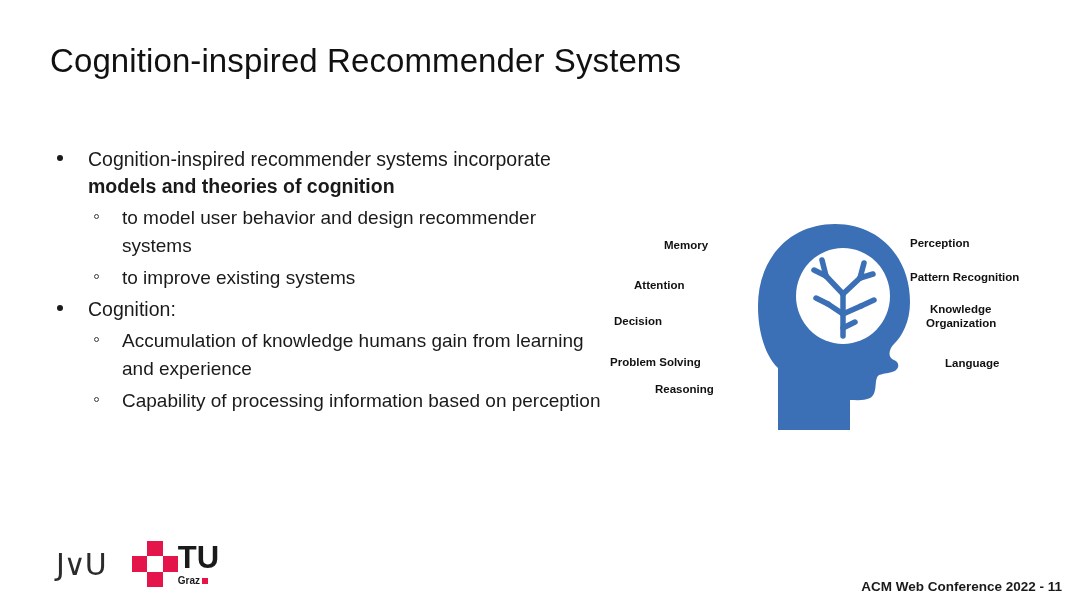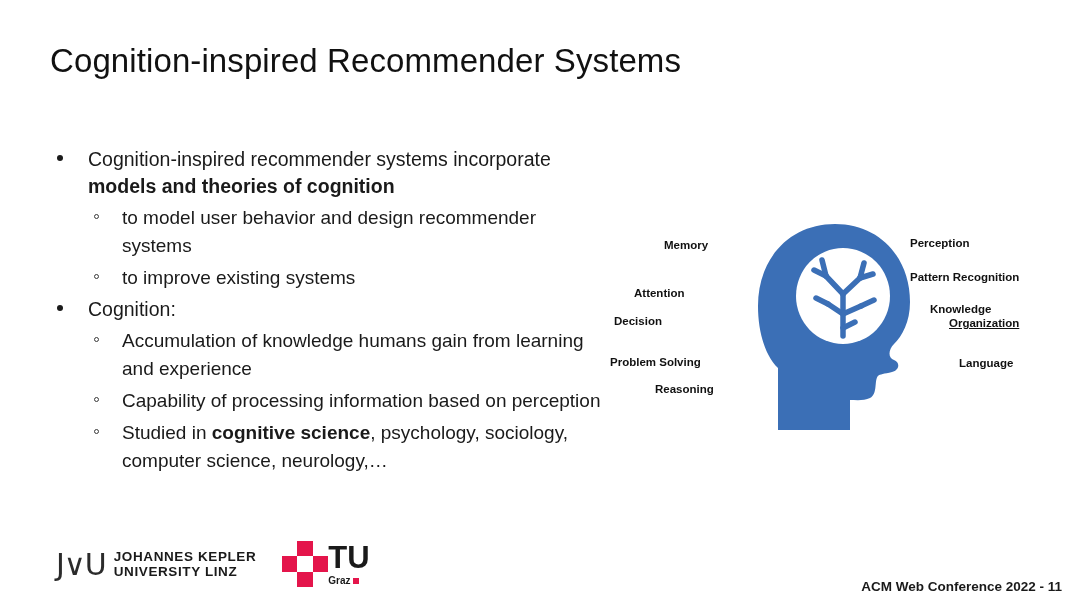--- a/index.html
+++ b/index.html
@@ -232,45 +232,39 @@
         <span>Cognition:</span>
         <ul class="level2">
           <li class="l2">
             <span class="circ"></span>
             <span>Accumulation of knowledge humans gain from learning and experience</span>
           </li>
           <li class="l2">
             <span class="circ"></span>
             <span>Capability of processing information based on perception</span>
           </li>
-          <li class="l2">
-            <span class="circ"></span>
-            <span>
-              <span>Studied in </span><b class="strong">cognitive science</b><span>, psychology, sociology, computer science, neurology,…</span>
-            </span>
-          </li>
         </ul>
       </li>
 
     </ul>
   </div>
 
   <div class="figure">
 
     <div class="fig-label" style="left:64px; top:28px;">Memory</div>
-    <div class="fig-label" style="left:34px; top:76px;text-align:right;">Attention</div>
+    <div class="fig-label" style="left:34px; top:68px;text-align:right;">Attention</div>
     <div class="fig-label" style="left:14px; top:104px;">Decision</div>
     <div class="fig-label" style="left:10px; top:145px;">Problem Solving</div>
     <div class="fig-label" style="left:55px; top:172px;">Reasoning</div>
 
     <div class="fig-label" style="left:310px; top:26px;">Perception</div>
     <div class="fig-label" style="left:310px; top:60px;">Pattern Recognition</div>
     <div class="fig-label" style="left:330px; top:92px;">Knowledge</div>
-    <div class="fig-label" style="left:349px; top:106px;text-decoration:underline;">Organization</div>
-    <div class="fig-label" style="left:359px; top:146px;">Language</div>
+    <div class="fig-label" style="left:326px; top:106px;">Organization</div>
+    <div class="fig-label" style="left:345px; top:146px;">Language</div>
 
     <div class="head-wrap">
       <svg width="190" height="220" viewBox="0 0 190 220">
 
         <path d="M95 6
                  C 140 6, 170 40, 170 84
                  C 170 104, 162 118, 154 126
                  C 148 132, 148 140, 154 142
                  C 160 144, 160 152, 152 154
                  C 144 156, 140 156, 138 158
@@ -298,24 +292,20 @@
           <path d="M88 86 L76 80"></path>
           <path d="M103 110 L115 104"></path>
         </g>
       </svg>
     </div>
   </div>
 
   <div class="footer-logos">
     <div class="jku-logo">
       <div class="jku-mark">J∨U</div>
-      <div class="jku-text">
-        <div>JOHANNES KEPLER</div>
-        <div>UNIVERSITY LINZ</div>
-      </div>
     </div>
 
     <div class="tu-logo">
       <div class="tu-cross">
         <div class="h"></div>
         <div class="v"></div>
         <div class="notch"></div>
       </div>
       <div class="tu-name">
         <div class="tu">TU</div>

